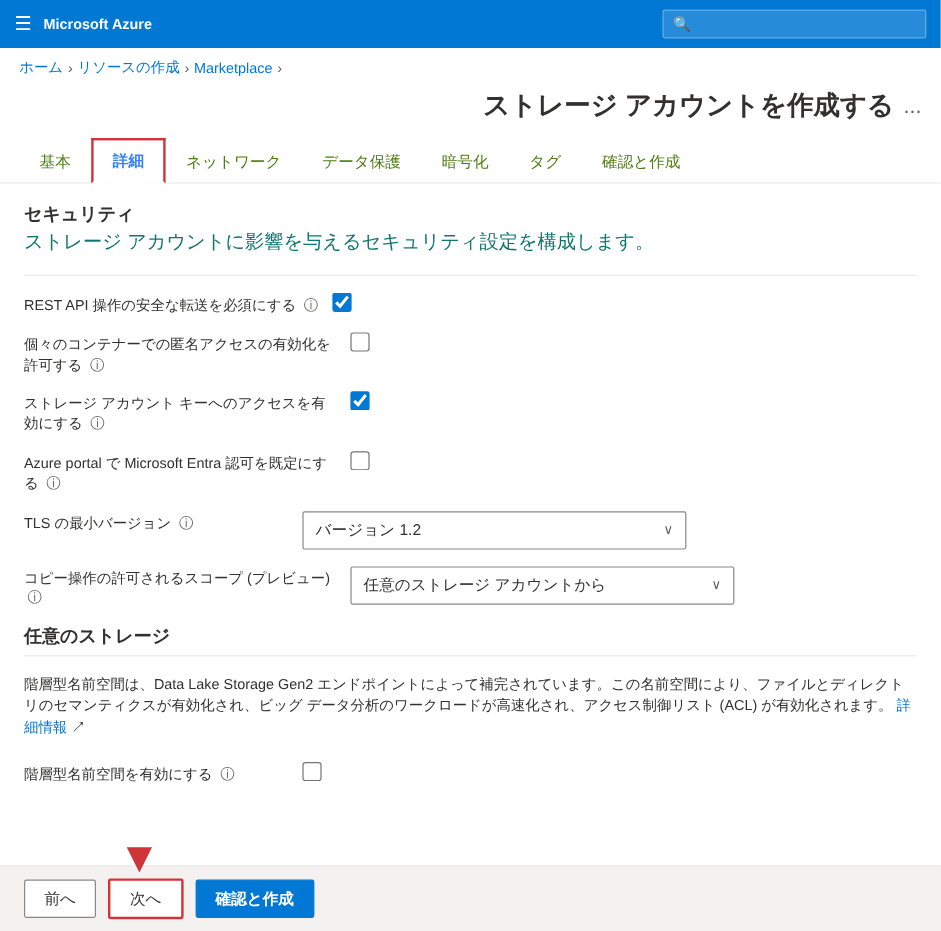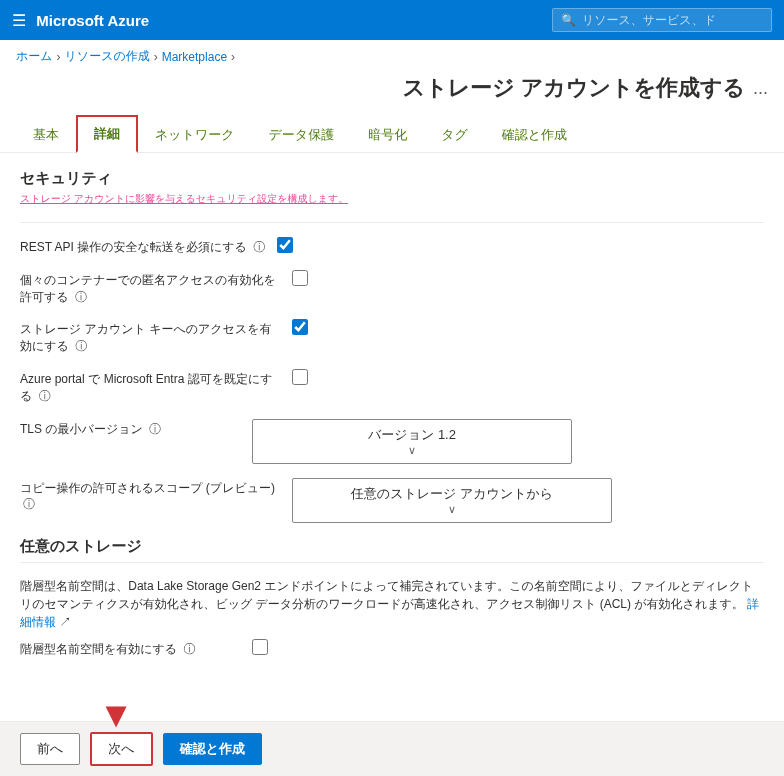--- a/index.html
+++ b/index.html
@@ -15,21 +15,21 @@
       gap: 10px;
     }
     .topbar-hamburger {
       color: #fff;
       font-size: 16px;
       cursor: pointer;
     }
     .topbar-logo {
       color: #fff;
       font-weight: 600;
-      font-size: 15px;
+      font-size: 12px;
     }
     .topbar-search {
       margin-left: auto;
       background: rgba(255,255,255,0.15);
       border: 1px solid rgba(255,255,255,0.3);
       border-radius: 2px;
       display: flex;
       align-items: center;
       padding: 4px 8px;
       gap: 6px;
@@ -93,41 +93,40 @@
       border: 1px solid transparent;
       border-bottom: none;
       margin-bottom: -1px;
       background: transparent;
       outline: none;
     }
     .tab.active {
       border: 2px solid #d13438;
       background: #fff;
       font-weight: 600;
-      color: #4d7c0f;
+      color: #3b82f6;
       border-bottom: 2px solid #fff;
     }
 
     
     .main {
       padding: 16px 20px;
     }
 
     
     .section-title {
       font-size: 15px;
       font-weight: 700;
       color: #323130;
       margin-bottom: 4px;
     }
     .section-desc {
-      font-size: 10px;
-      color: #ec4899;
+      font-size: 16px;
+      color: #0f766e;
       margin-bottom: 16px;
-      text-decoration: underline;
     }
 
     
     .form-row {
       display: flex;
       align-items: flex-start;
       margin-bottom: 14px;
       gap: 12px;
     }
     .form-label {
@@ -163,32 +162,31 @@
       border: 1px solid #8a8886;
       border-radius: 2px;
       padding: 6px 10px;
       font-size: 13px;
       display: flex;
       align-items: center;
       justify-content: space-between;
       cursor: pointer;
       background: #fff;
       color: #323130;
-      flex-direction: column;
     }
     .dropdown-chevron { color: #605e5c; font-size: 11px; }
 
     
     .section2 { margin-top: 10px; }
 
     .section-body-text {
       font-size: 12px;
       color: #323130;
       line-height: 1.5;
-      margin-bottom: 8px;
+      margin-bottom: 20px;
     }
     .section-body-text a {
       color: #0078d4;
       text-decoration: none;
     }
 
     
     .bottom-bar {
       position: fixed;
       bottom: 0;
@@ -251,21 +249,20 @@
     }
   </style>
 </head>
 <body>
 
 <div class="topbar">
   <span class="topbar-hamburger">☰</span>
   <span class="topbar-logo">Microsoft Azure</span>
   <div class="topbar-search">
     <span>🔍</span>
-    <input type="text" placeholder="リソース、サービス、ド" style="">
   </div>
 </div>
 
 <div class="breadcrumb">
   <a href="#">ホーム</a>
   <span>›</span>
   <a href="#">リソースの作成</a>
   <span>›</span>
   <a href="#">Marketplace</a>
   <span>›</span>

